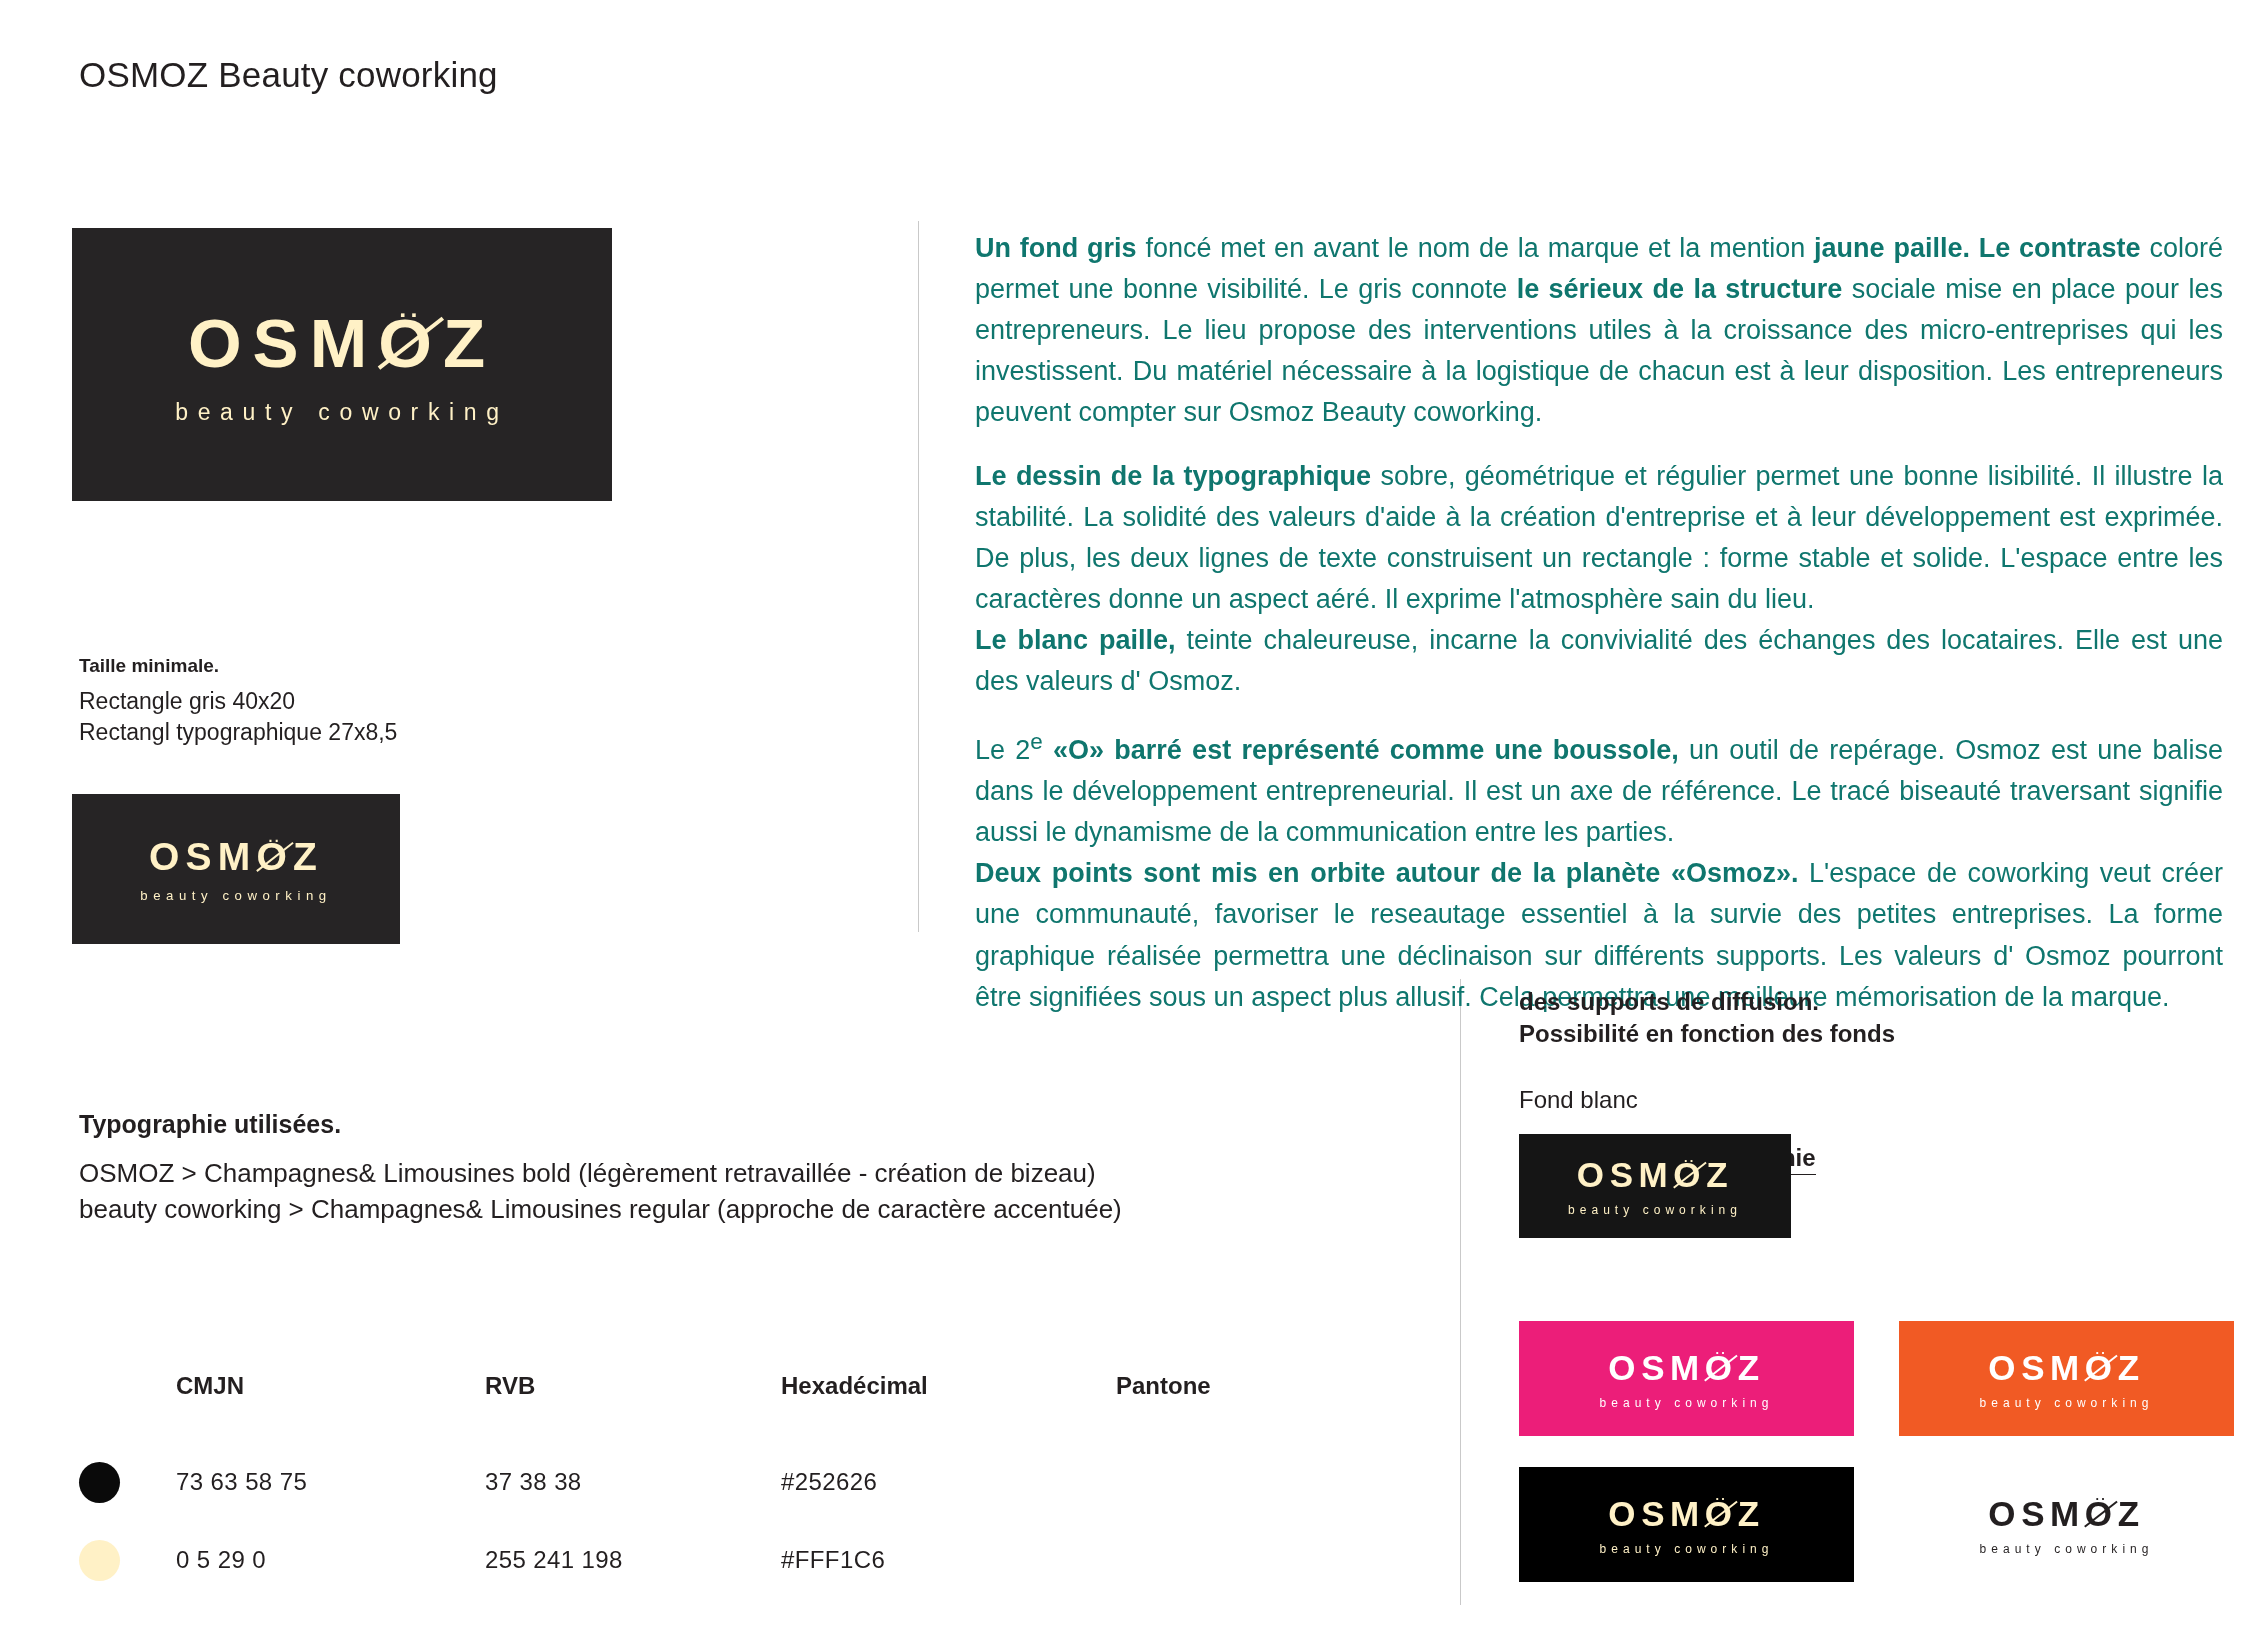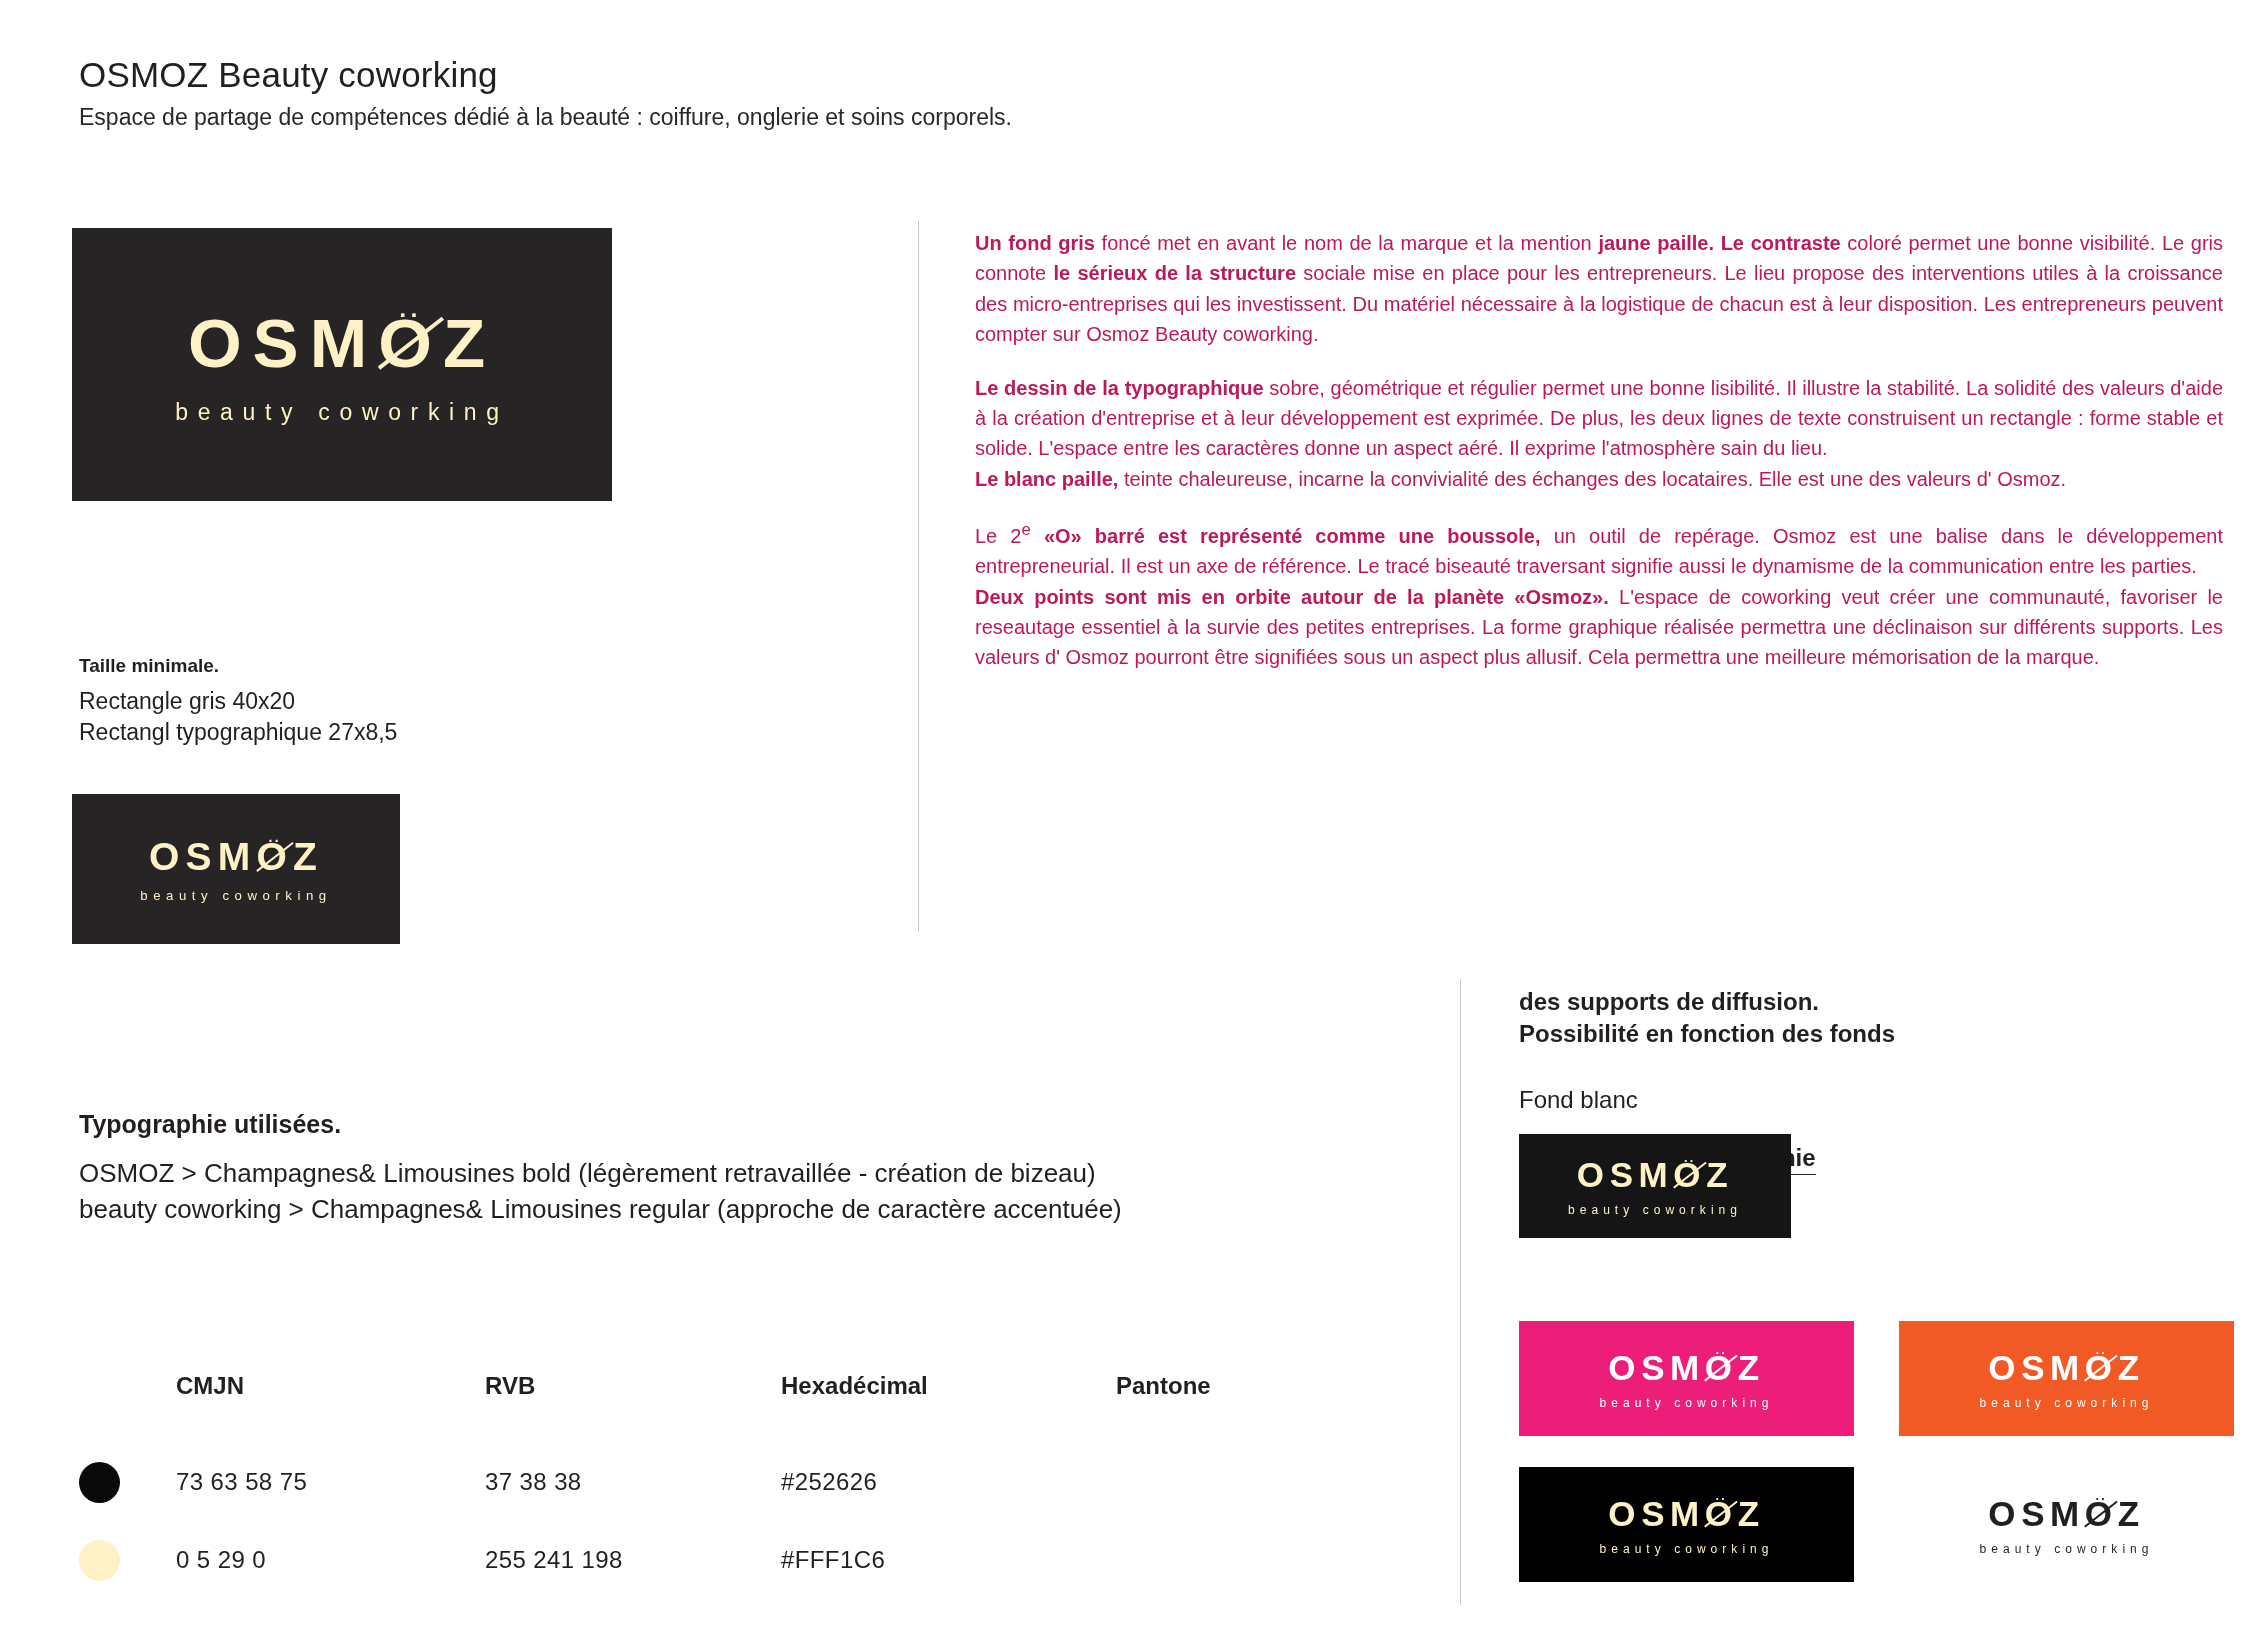--- a/index.html
+++ b/index.html
@@ -198,24 +198,24 @@
     height: 626px;
     background: #c9c9c9;
   }
 
   
   .rtext {
     position: absolute;
     left: 975px;
     top: 228px;
     width: 1248px;
-    font-size: 20px;
+    font-size: 27px;
     line-height: 1.52;
     text-align: justify;
-    color: #be185d;
+    color: #0f766e;
   }
   .rtext p { margin: 0 0 23px 0; }
   .rtext p.tight { margin-bottom: 0; }
   .rtext b { font-weight: 700; }
 
   
   .variants {
     position: absolute;
     left: 1519px;
     top: 986px;
@@ -299,21 +299,20 @@
   }
   .v-plain .logo-word, .v-plain .logo-sub { color: #231f20; }
 </style>
 </head>
 <body>
 
 <div class="page">
 
   <div class="header">
     <h1>OSMOZ Beauty coworking</h1>
-    <div class="sub">Espace de partage de compétences dédié à la beauté : coiffure, onglerie et soins corporels.</div>
   </div>
 
   <div class="logo-main">
     <div class="logo-word">
       <span>OSM</span><span class="obar">O<span class="odots">··</span></span><span>Z</span>
     </div>
     <div class="logo-sub">beauty coworking</div>
   </div>
 
   <div class="minsize">

